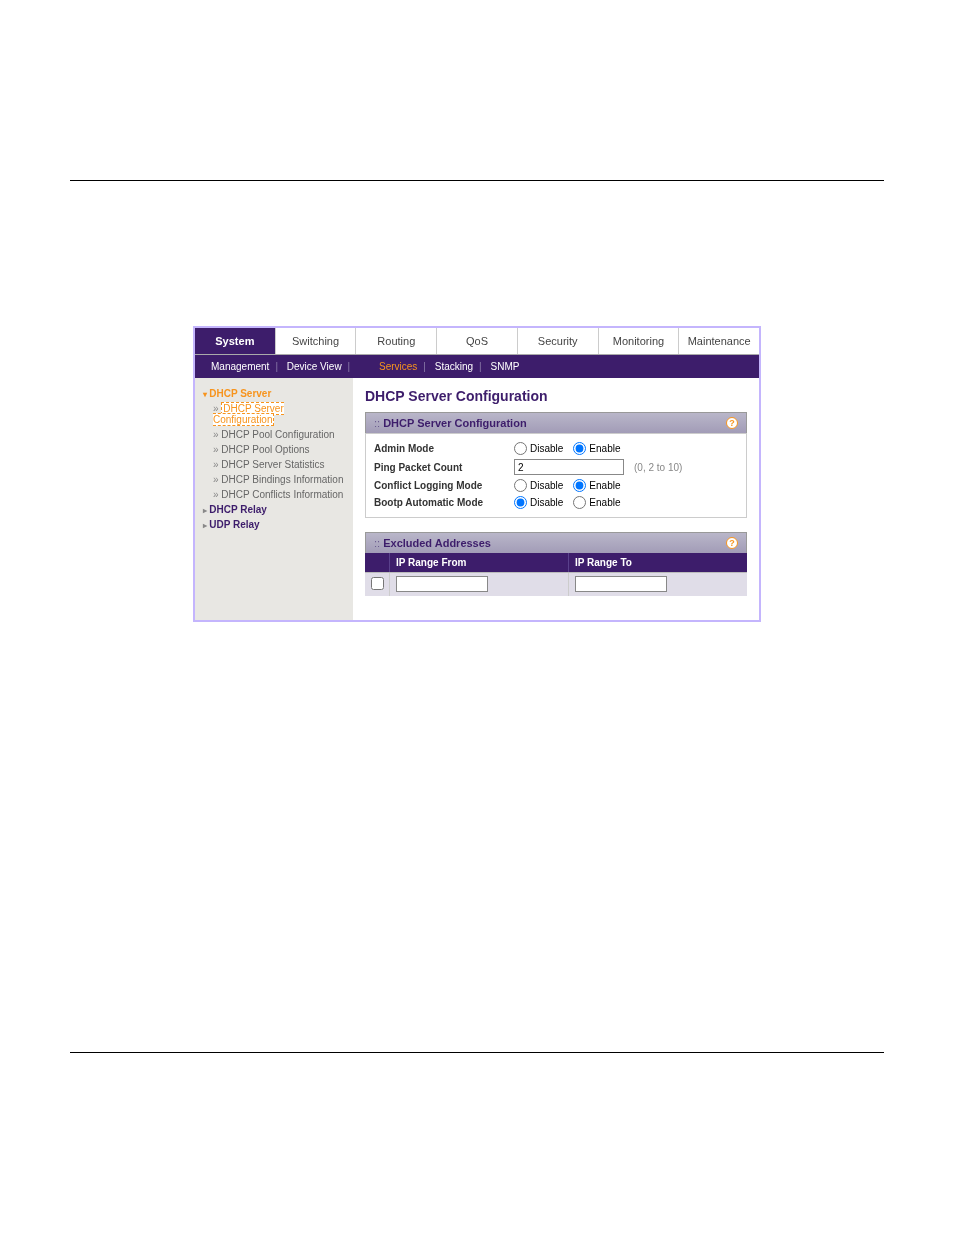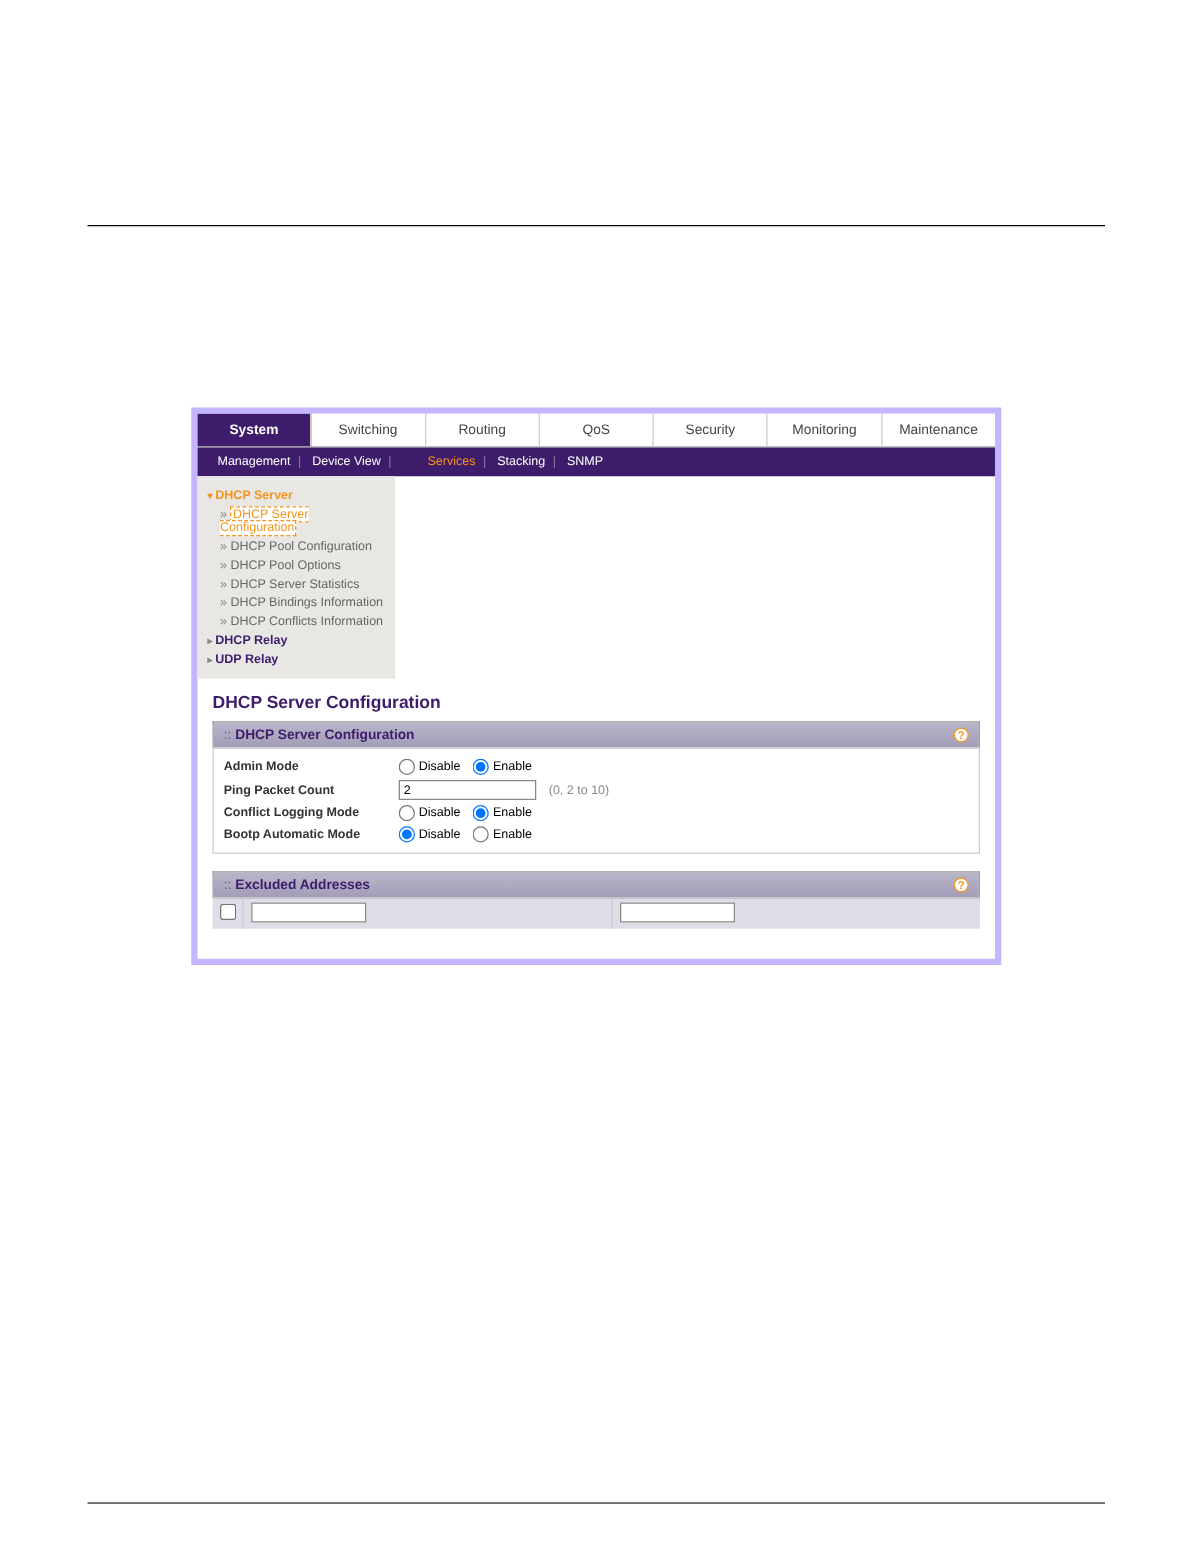--- a/index.html
+++ b/index.html
@@ -1,29 +1,29 @@
 <!DOCTYPE html>
 <html><head>
 <meta charset="utf-8">
 <style>
   * { box-sizing: border-box; margin: 0; padding: 0; }
   body { font-family: Arial, sans-serif; font-size: 11px; background: #fff; }
   .page { width: 954px; margin: 0 auto; }
   .hr-line { border-top: 1px solid #000; margin: 180px 70px 0 70px; }
   .hr-line-bottom { border-top: 1px solid #000; margin: 430px 70px 0 70px; }
-  .app { width: 648px; margin: 145px auto 0 auto; border: 5px solid #c4b5fd; background: #fff; }
+  .app { width: 568px; margin: 145px auto 0 auto; border: 2px solid #c4b5fd; background: #fff; }
   .tabs { display: flex; background: #fff; border-bottom: 1px solid #aaa; }
   .tab { flex: 1; text-align: center; padding: 7px 0; font-size: 11px; color: #444; cursor: pointer; border-right: 1px solid #ccc; }
   .tab:last-child { border-right: none; }
   .tab.active { background: #3d1d6b; color: #fff; font-weight: bold; }
   .subtabs { background: #3d1d6b; padding: 6px 10px; color: #fff; font-size: 10px; }
   .subtab { display: inline-block; padding: 0 6px; color: #fff; cursor: pointer; }
   .subtab.active { color: #f7941d; margin-left: 20px; }
   .subtab-sep { color: #8a7aa8; }
-  .body { display: flex; min-height: 220px; flex-direction: column; }
+  .body { display: flex; min-height: 220px; }
   .sidebar { width: 158px; background: #e8e7e3; padding: 8px 4px; font-size: 10px; }
   .side-group { color: #f7941d; font-weight: bold; padding: 2px 4px; cursor: pointer; }
   .side-group::before { content: "▾ "; font-size: 8px; color: #f7941d; }
   .side-group.collapsed::before { content: "▸ "; font-size: 8px; color: #888; }
   .side-group.collapsed { color: #3d1d6b; }
   .side-sub { padding: 2px 4px 2px 14px; color: #666; cursor: pointer; }
   .side-sub::before { content: "» "; color: #888; }
   .side-sub.active > span { color: #f7941d; border: 1px dashed #f7941d; background: #fff; padding: 0 1px; }
   .main { flex: 1; padding: 10px 12px; }
   .page-title { color: #3d1d6b; font-size: 14px; font-weight: bold; margin-bottom: 8px; }
@@ -138,20 +138,25 @@
               </div>
             </div>
           </div>
         </div>
 
         <div class="panel">
           <div class="panel-header">
             <span class="hicon"><span>Excluded Addresses</span></span>
             <span class="help-icon">?</span>
           </div>
+          <div class="table-header">
+            <div class="th-check"></div>
+            <div class="th">IP Range From</div>
+            <div class="th">IP Range To</div>
+          </div>
           <div class="table-row">
             <div class="td-check"><input type="checkbox" style=""></div>
             <div class="td"><input type="text" value="" style=""></div>
             <div class="td"><input type="text" value="" style=""></div>
           </div>
         </div>
       </div>
     </div>
   </div>
 

